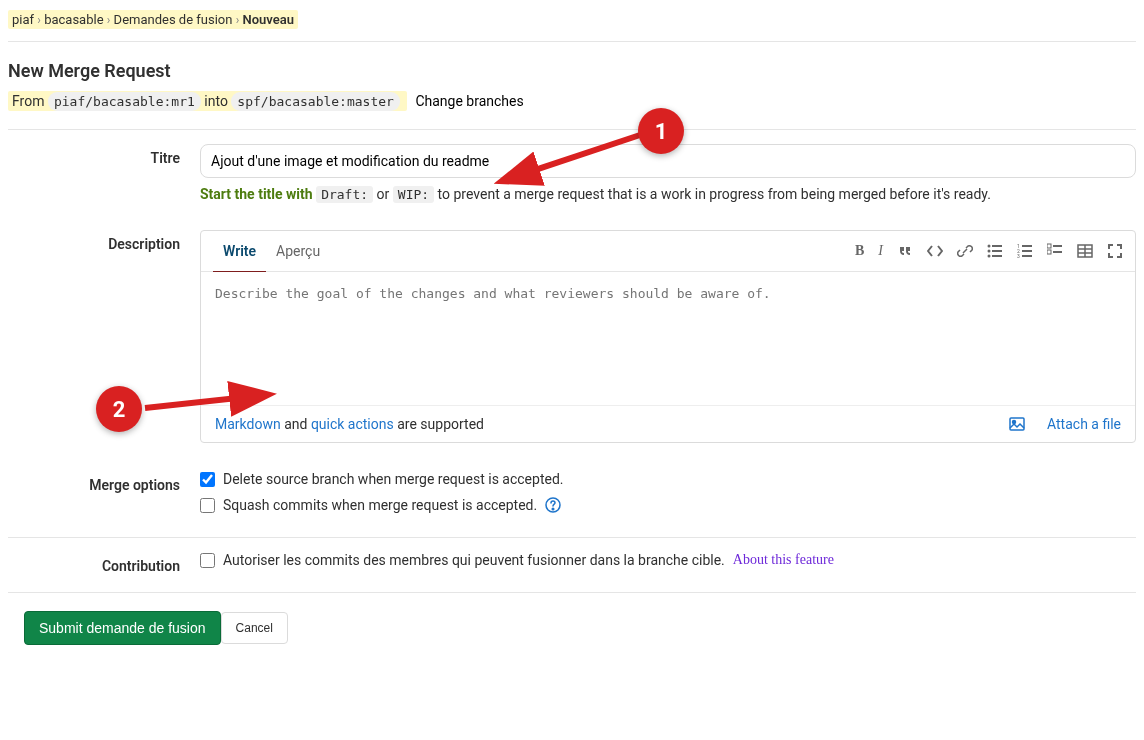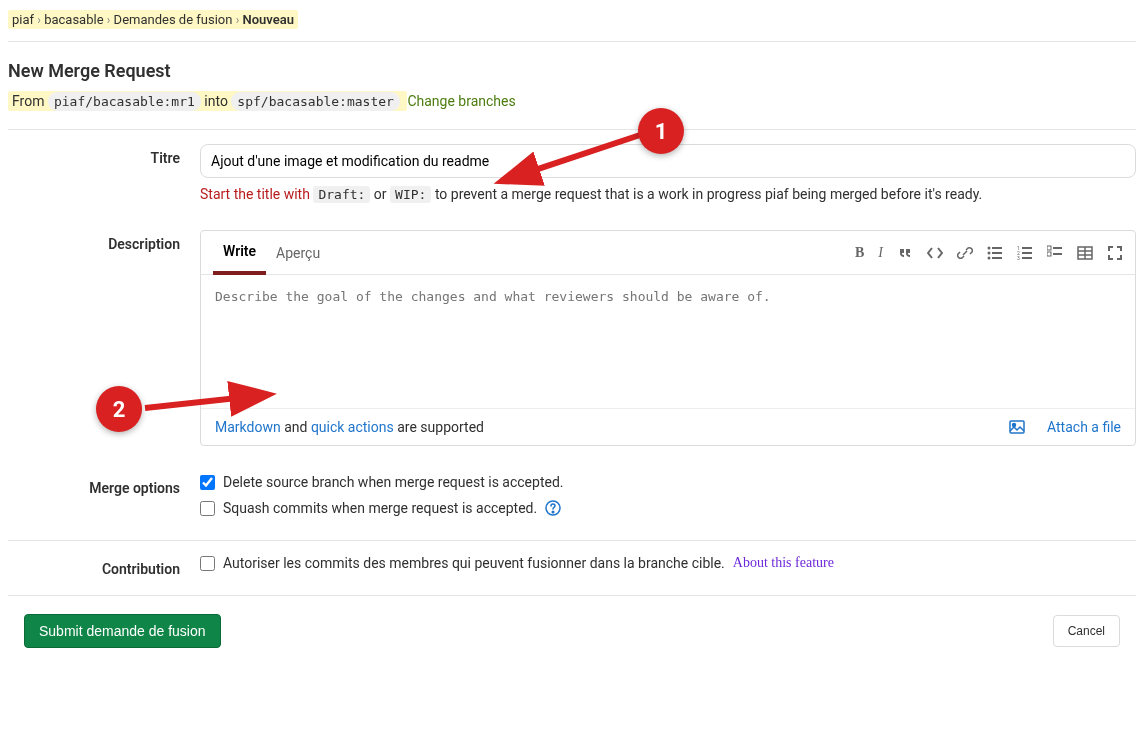--- a/index.html
+++ b/index.html
@@ -8,43 +8,43 @@
     .breadcrumb { display: flex; align-items: center; gap: 6px; font-size: 13px; padding: 2px 0 12px 0; }
     .breadcrumb a { color: #303030; text-decoration: none; }
     .breadcrumb .sep { color: #888; font-size: 12px; }
     .breadcrumb .current { font-weight: 600; margin-top: 13px; }
     .hl-crumb { background: #fff8c5; padding: 2px 4px; border-radius: 2px; }
     hr { border: none; border-top: 1px solid #e5e5e5; margin: 0; }
     .page-title { font-size: 18px; font-weight: 600; margin: 18px 0 12px 0; }
     .from-into { margin-bottom: 20px; }
     .from-into .hl { background: #fff8c5; padding: 2px 4px; border-radius: 2px; }
     .from-into code { font-family: "SFMono-Regular", Menlo, monospace; background: #f0f0f0; padding: 2px 6px; border-radius: 9px; font-size: 13px; }
-    .from-into a { color: #4d7c0f; text-decoration: none; }
+    .from-into a { color: #000000; text-decoration: none; margin-left: 8px; }
     .form-row { display: flex; padding: 14px 0; }
     .form-label { width: 192px; text-align: right; padding-right: 20px; font-weight: 600; padding-top: 6px; }
     .form-field { flex: 1; }
     input[type=text] { width: 100%; padding: 8px 10px; border: 1px solid #dbdbdb; border-radius: 8px; font-size: 14px; font-family: inherit; }
     .hint { margin-top: 8px; font-size: 14px; color: #303030; }
-    .hint a { color: #b91c1c; text-decoration: none; }
+    .hint a { color: #4d7c0f; text-decoration: none; font-weight: bold; }
     .hint code { font-family: "SFMono-Regular", Menlo, monospace; background: #f0f0f0; padding: 1px 5px; border-radius: 3px; font-size: 13px; }
     .editor { border: 1px solid #dbdbdb; border-radius: 4px; overflow: hidden; }
     .editor-tabs { display: flex; align-items: center; border-bottom: 1px solid #e5e5e5; padding: 0 12px; }
     .editor-tabs .tab { padding: 12px 10px; cursor: pointer; color: #666; }
-    .editor-tabs .tab.active { color: #000000; font-weight: 600; border-bottom: 4px solid #7f1d1d; margin-bottom: -1px; text-align: center; }
+    .editor-tabs .tab.active { color: #0c4a6e; font-weight: 600; border-bottom: 1px solid #7f1d1d; margin-bottom: -1px; text-align: center; }
     .toolbar { margin-left: auto; display: flex; gap: 14px; color: #666; }
     .toolbar span { cursor: pointer; display: inline-flex; align-items: center; }
     textarea { width: 100%; border: none; resize: none; padding: 14px; font-family: "SFMono-Regular", Menlo, monospace; font-size: 13px; color: #666; min-height: 130px; outline: none; }
     .editor-footer { display: flex; justify-content: space-between; padding: 10px 14px; border-top: 1px solid #eee; font-size: 14px; }
     .editor-footer a { color: #1f75cb; text-decoration: none; }
     .attach { display: flex; align-items: center; gap: 22px; color: #1f75cb; cursor: pointer; }
     .checkbox-row { display: flex; align-items: center; gap: 8px; margin-bottom: 10px; }
     .checkbox-row input { width: 15px; height: 15px; }
     .checkbox-row a { color: #6d28d9; text-decoration: none; font-family: Liberation Serif, serif; }
     .help-icon { color: #1f75cb; display: inline-flex; }
-    .actions { display: flex; justify-content: space-between; align-items: center; padding: 18px 16px 0 16px; }
+    .actions { display: flex; align-items: center; padding: 18px 16px 0 16px; }
     .btn-primary { background: #108548; color: #fff; border: 1px solid #0a6b38; padding: 8px 14px; border-radius: 4px; font-size: 14px; cursor: pointer; }
     .btn-secondary { background: #fff; color: #303030; border: 1px solid #dbdbdb; padding: 8px 14px; border-radius: 4px; font-size: 12px; cursor: pointer; }
     .annotation-overlay { position: absolute; top: 0; left: 0; pointer-events: none; }
     .marker { position: absolute; width: 46px; height: 46px; background: #d92121; border-radius: 50%; color: #fff; font-weight: 700; font-size: 22px; display: flex; align-items: center; justify-content: center; box-shadow: 0 2px 6px rgba(0,0,0,0.3); }
     svg { display: block; }
   </style>
 </head>
 <body>
 
 <div class="container">
@@ -79,21 +79,21 @@
 
   <div class="form-row">
     <div class="form-label">Titre</div>
     <div class="form-field">
       <input type="text" value="Ajout d'une image et modification du readme" style="">
       <div class="hint">
         <a href="#">Start the title with</a>
         <code>Draft:</code>
         <span>or</span>
         <code>WIP:</code>
-        <span>to prevent a merge request that is a work in progress piaf being merged before it's ready.</span>
+        <span>to prevent a merge request that is a work in progress from being merged before it's ready.</span>
       </div>
     </div>
   </div>
 
   <div class="form-row">
     <div class="form-label">Description</div>
     <div class="form-field">
       <div class="editor">
         <div class="editor-tabs">
           <div class="tab active">Write</div>

